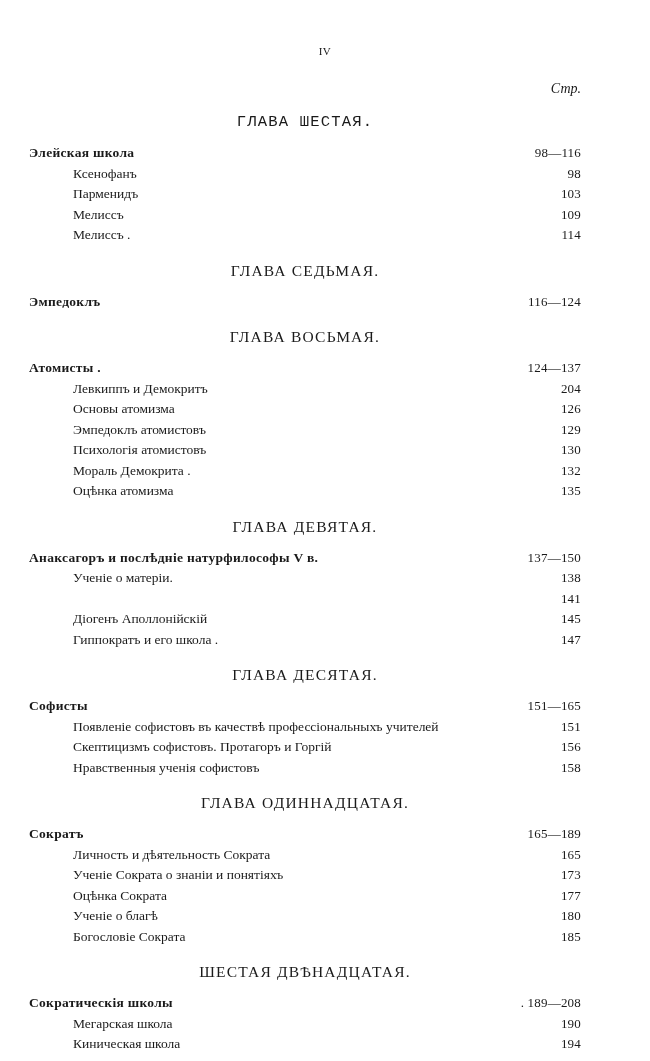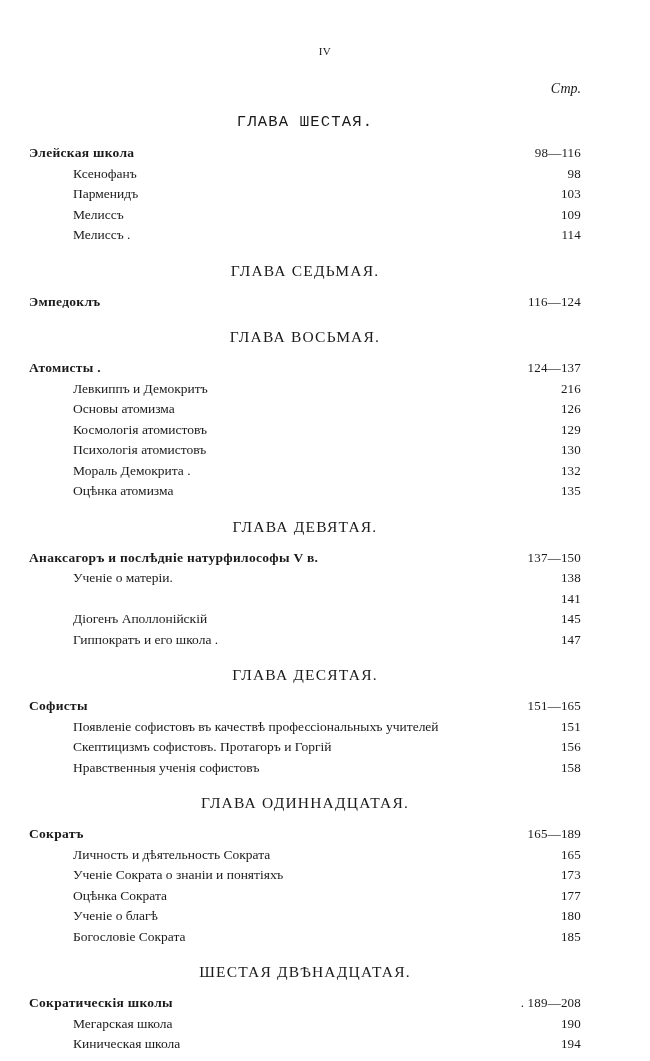--- a/index.html
+++ b/index.html
@@ -137,29 +137,29 @@
       </div>
       <div class="chapter-title">ГЛАВА ВОСЬМАЯ.</div>
       <div class="row main">
         <span class="label">Атомисты .</span>
         <span class="dots pad-right-dots"></span>
         <span class="pg">124—137</span>
       </div>
       <div class="row sub">
         <span class="label">Левкиппъ и Демокритъ</span>
         <span class="dots pad-right-dots"></span>
-        <span class="pg">216</span>
+        <span class="pg">204</span>
       </div>
       <div class="row sub">
         <span class="label">Основы атомизма</span>
         <span class="dots pad-right-dots"></span>
         <span class="pg">126</span>
       </div>
       <div class="row sub">
-        <span class="label">Космологія атомистовъ</span>
+        <span class="label">Эмпедоклъ атомистовъ</span>
         <span class="dots pad-right-dots"></span>
         <span class="pg">129</span>
       </div>
       <div class="row sub">
         <span class="label">Психологія атомистовъ</span>
         <span class="dots pad-right-dots"></span>
         <span class="pg">130</span>
       </div>
       <div class="row sub">
         <span class="label">Мораль Демокрита .</span>

